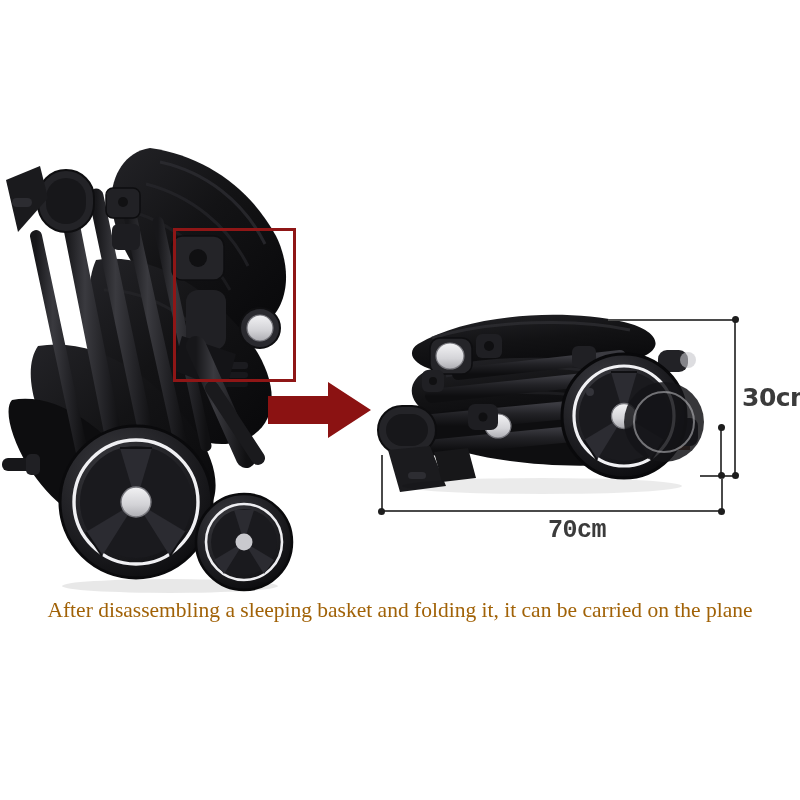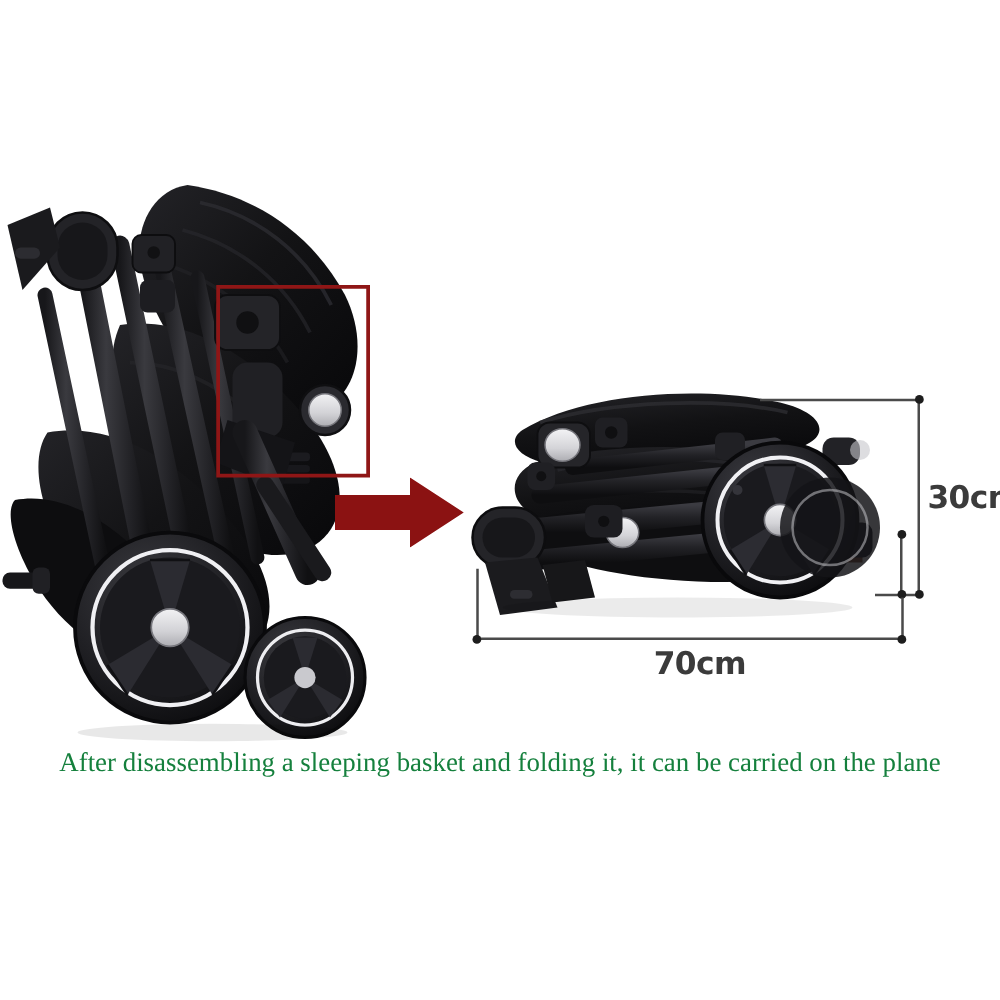--- a/index.html
+++ b/index.html
@@ -63,21 +63,21 @@
 
   
   .caption {
     position: absolute;
     left: 0;
     right: 0;
     top: 598px;
     text-align: center;
     font-family: "Liberation Serif", serif;
     font-size: 21.5px;
-    color: #15803d;
+    color: #a16207;
     white-space: nowrap;
   }
 </style>
 </head>
 <body>
 
 <div id="page">
 
   <div class="stroller-stage" style="left:0px; top:140px; width:300px; height:450px;">
     <svg width="300" height="450" viewBox="0 0 300 450" xmlns="http://www.w3.org/2000/svg">
@@ -361,17 +361,17 @@
   <div class="dim-line v" style="left:720px; top:427px; height:50px;"></div>
   <div class="dim-dot" style="left:718px; top:424px;"></div>
   <div class="dim-dot" style="left:718px; top:472px;"></div>
 
   <div class="dim-line v" style="left:381px; top:455px; height:57px;"></div>
   <div class="dim-line v" style="left:721px; top:478px; height:34px;"></div>
 
   <div class="dim-line h" style="left:381px; top:510px; width:341px;"></div>
   <div class="dim-dot" style="left:378px; top:508px;"></div>
   <div class="dim-dot" style="left:718px; top:508px;"></div>
-  <div class="dim-label" style="left:523px; top:516px;">70cm</div>
+  <div class="dim-label" style="left:548px; top:516px;font-family:Liberation Mono, monospace;">70cm</div>
 
   <div class="caption">After disassembling a sleeping basket and folding it, it can be carried on the plane</div>
 
 </div>
 
 </body></html>

